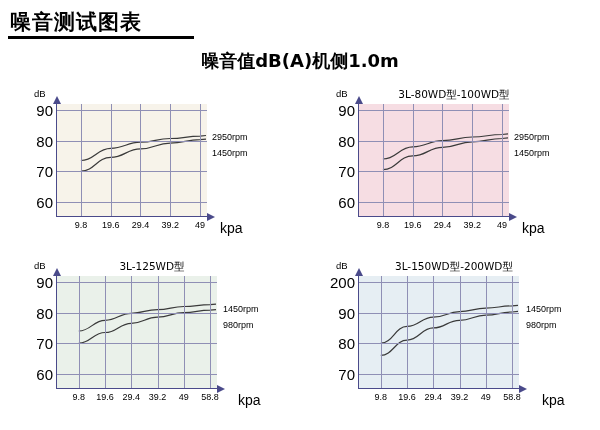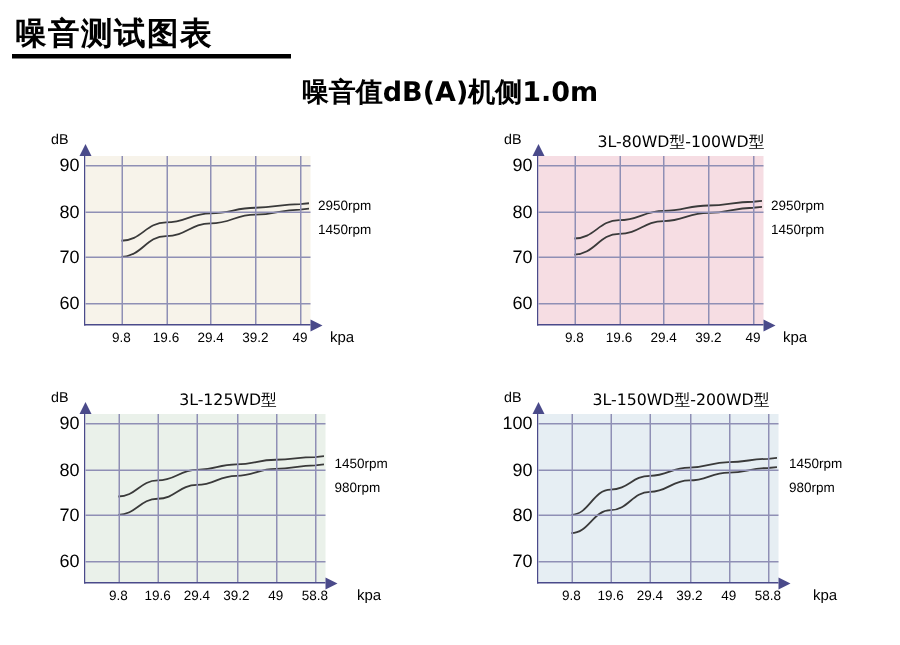--- a/index.html
+++ b/index.html
@@ -69,21 +69,21 @@
   }
   .axis-unit-y {
     position: absolute;
     top: 0px;
     left: 6px;
     font-size: 9.5px;
     color: #000;
   }
   .axis-unit-x {
     position: absolute;
-    font-size: 10px;
+    font-size: 14px;
     color: #000;
   }
   .plot {
     position: absolute;
     left: 28px;
     top: 16px;
     border-left: 1.3px solid #4a4a8a;
     border-bottom: 1.3px solid #4a4a8a;
     box-sizing: content-box;
   }
@@ -106,21 +106,21 @@
     left: 0;
     width: 100%;
     height: 1px;
     background: #8f8fb5;
   }
   .ytick {
     position: absolute;
     right: 100%;
     margin-right: 4px;
     transform: translateY(-50%);
-    font-size: 12px;
+    font-size: 15px;
     color: #000;
     white-space: nowrap;
   }
   .xtick {
     position: absolute;
     top: 100%;
     margin-top: 4px;
     transform: translateX(-50%);
     font-size: 9px;
     color: #000;
@@ -297,20 +297,20 @@
         <div class="xtick" style="left: 126.77px;">49</div>
         <div class="grid-v" style="left: 153px;"></div>
         <div class="xtick" style="left: 153px;">58.8</div>
         <div class="grid-h" style="top: 97.7297px;"></div>
         <div class="ytick" style="top: 97.7297px;">70</div>
         <div class="grid-h" style="top: 67.1892px;"></div>
         <div class="ytick" style="top: 67.1892px;">80</div>
         <div class="grid-h" style="top: 36.6486px;"></div>
         <div class="ytick" style="top: 36.6486px;">90</div>
         <div class="grid-h" style="top: 6.10811px;"></div>
-        <div class="ytick" style="top: 6.10811px;">100</div>
+        <div class="ytick" style="top: 6.10811px;">200</div>
       </div>
     <div class="axis-unit-x" style="left:212px; top:132px;">kpa</div>
     <div class="series-label" style="left:196px; top:44px;">1450rpm</div>
     <div class="series-label" style="left:196px; top:60px;">980rpm</div>
   </div>
 
 </div>
 
 </body></html>

